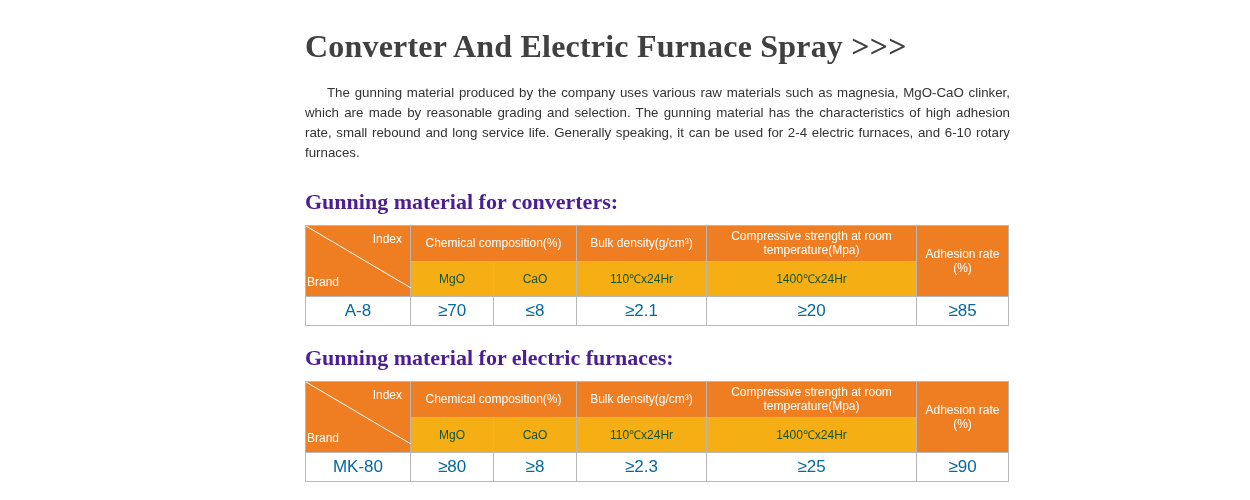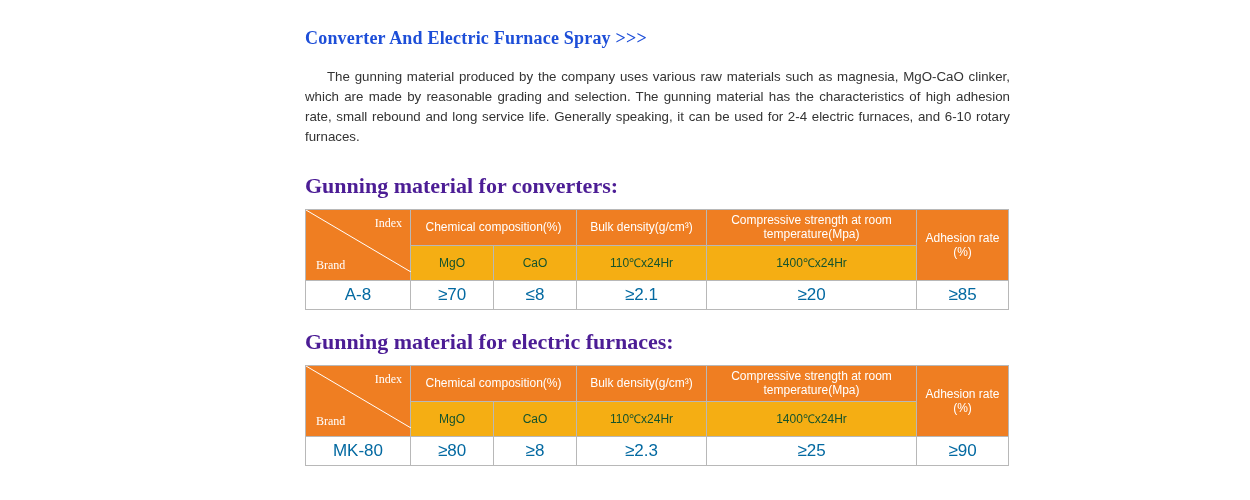--- a/index.html
+++ b/index.html
@@ -21,22 +21,22 @@
   }
   .content {
     position: absolute;
     left: 305px;
     top: 28px;
     width: 705px;
   }
   .main-title {
     font-family: "Liberation Serif", serif;
     font-weight: bold;
-    font-size: 18px;
-    color: #1d4ed8;
+    font-size: 32px;
+    color: #404040;
     margin: 0 0 18px 0;
     letter-spacing: 0.2px;
   }
   .intro {
     font-size: 13.3px;
     line-height: 20px;
     color: #333333;
     text-align: justify;
     text-justify: inter-word;
     margin: 0 0 26px 0;
@@ -81,36 +81,35 @@
     background: #ef7e22;
     color: #ffffff;
     position: relative;
     padding: 0;
     height: 62px;
   }
   .corner-wrap {
     position: relative;
     width: 100%;
     height: 70px;
-    font-family: Liberation Serif, serif;
   }
   .corner-wrap svg {
     position: absolute;
     left: 0;
     top: 0;
   }
   .corner-index {
     position: absolute;
     right: 8px;
     top: 6px;
     font-size: 12px;
   }
   .corner-brand {
     position: absolute;
-    left: 10px;
+    left: 1px;
     bottom: 7px;
     font-size: 12px;
   }
   .span2 {
     height: 62px;
     font-size: 12px;
     line-height: 14px;
   }
   .cell-body {
     height: 28px;

